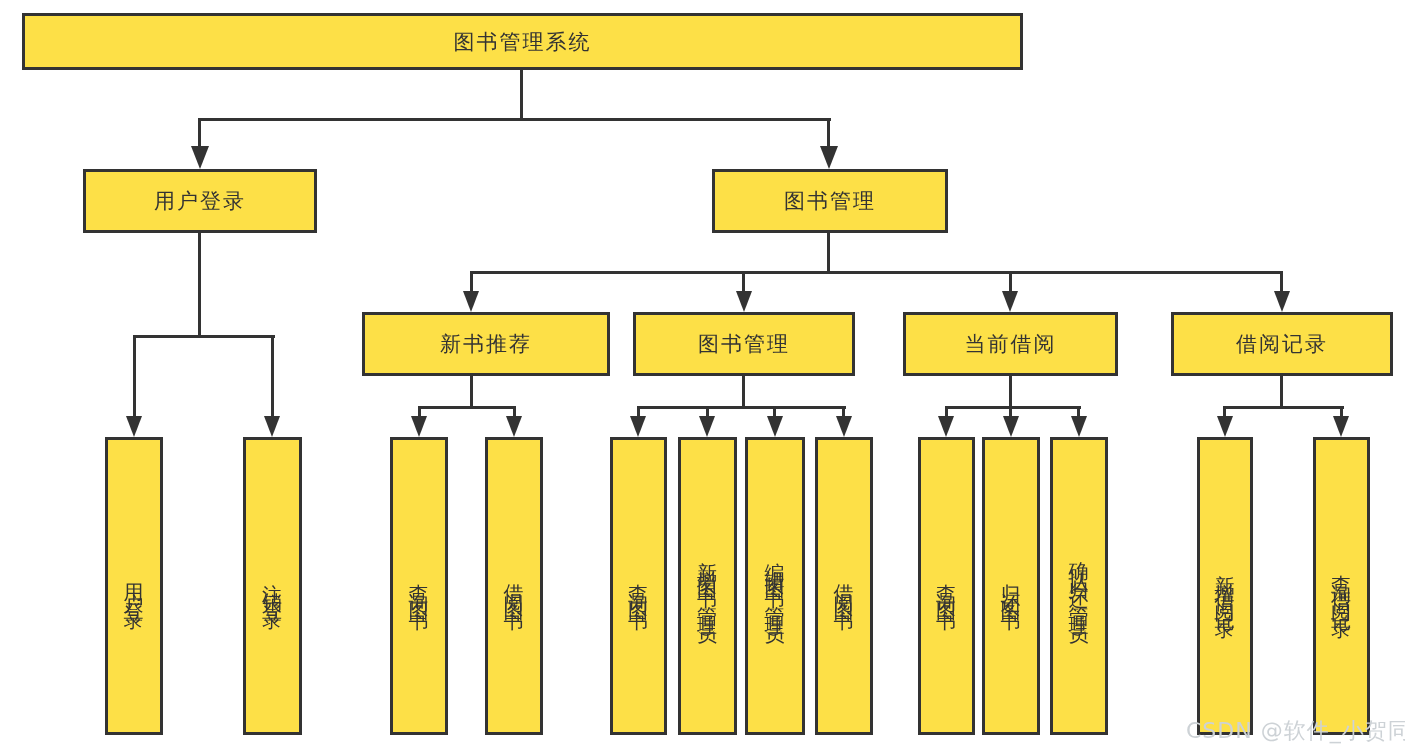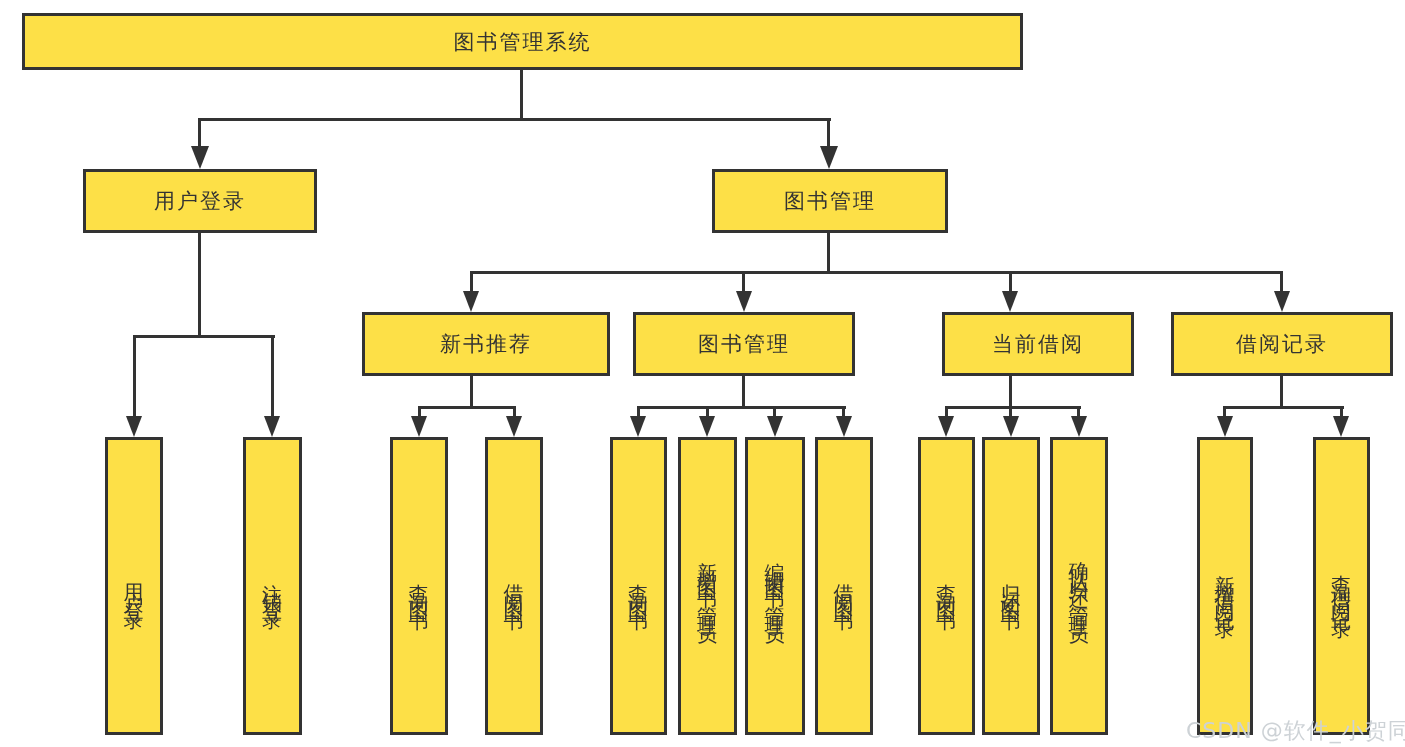--- a/index.html
+++ b/index.html
@@ -73,21 +73,21 @@
   <div class="arrow" style="left:1002px;top:291px"></div>
   <div class="vl" style="left:1280px;top:271px;height:22px"></div>
   <div class="arrow" style="left:1274px;top:291px"></div>
 
   <div class="box hbox" style="left:362px;top:312px;width:248px;height:64px">
     <span>新书推荐</span>
   </div>
   <div class="box hbox" style="left:633px;top:312px;width:222px;height:64px">
     <span>图书管理</span>
   </div>
-  <div class="box hbox" style="left:942px;top:312px;width:192px;height:64px">
+  <div class="box hbox" style="left:903px;top:312px;width:215px;height:64px">
     <span>当前借阅</span>
   </div>
   <div class="box hbox" style="left:1171px;top:312px;width:222px;height:64px">
     <span>借阅记录</span>
   </div>
 
   <div class="vl" style="left:470px;top:376px;height:33px"></div>
   <div class="hl" style="left:418px;top:406px;width:98px"></div>
   <div class="vl" style="left:418px;top:406px;height:12px"></div>
   <div class="arrow" style="left:411px;top:416px"></div>

